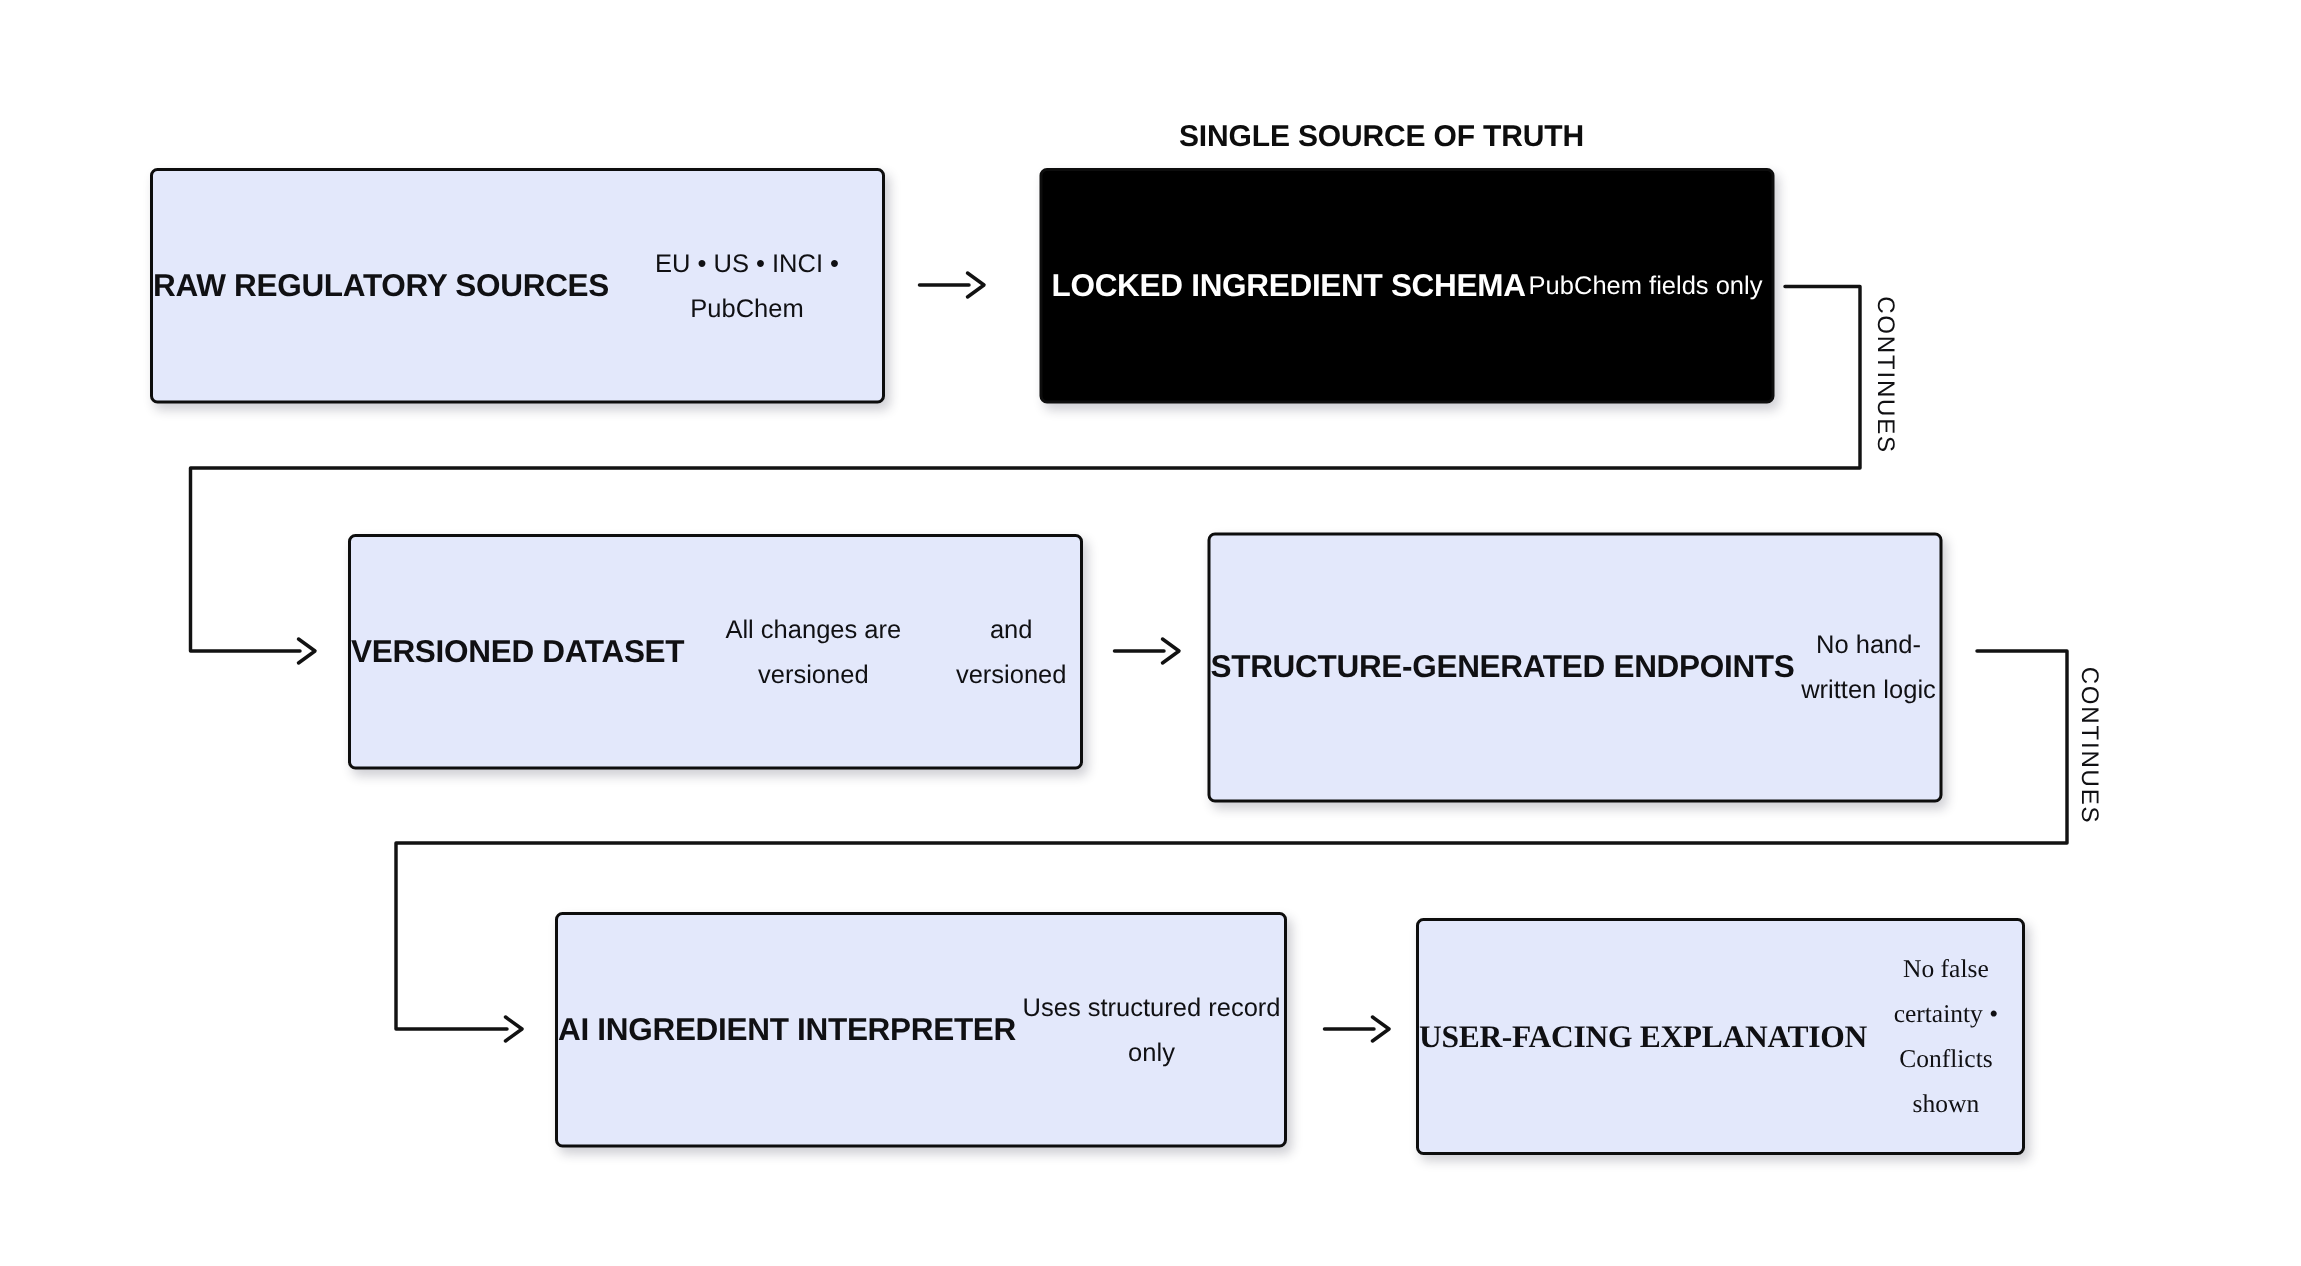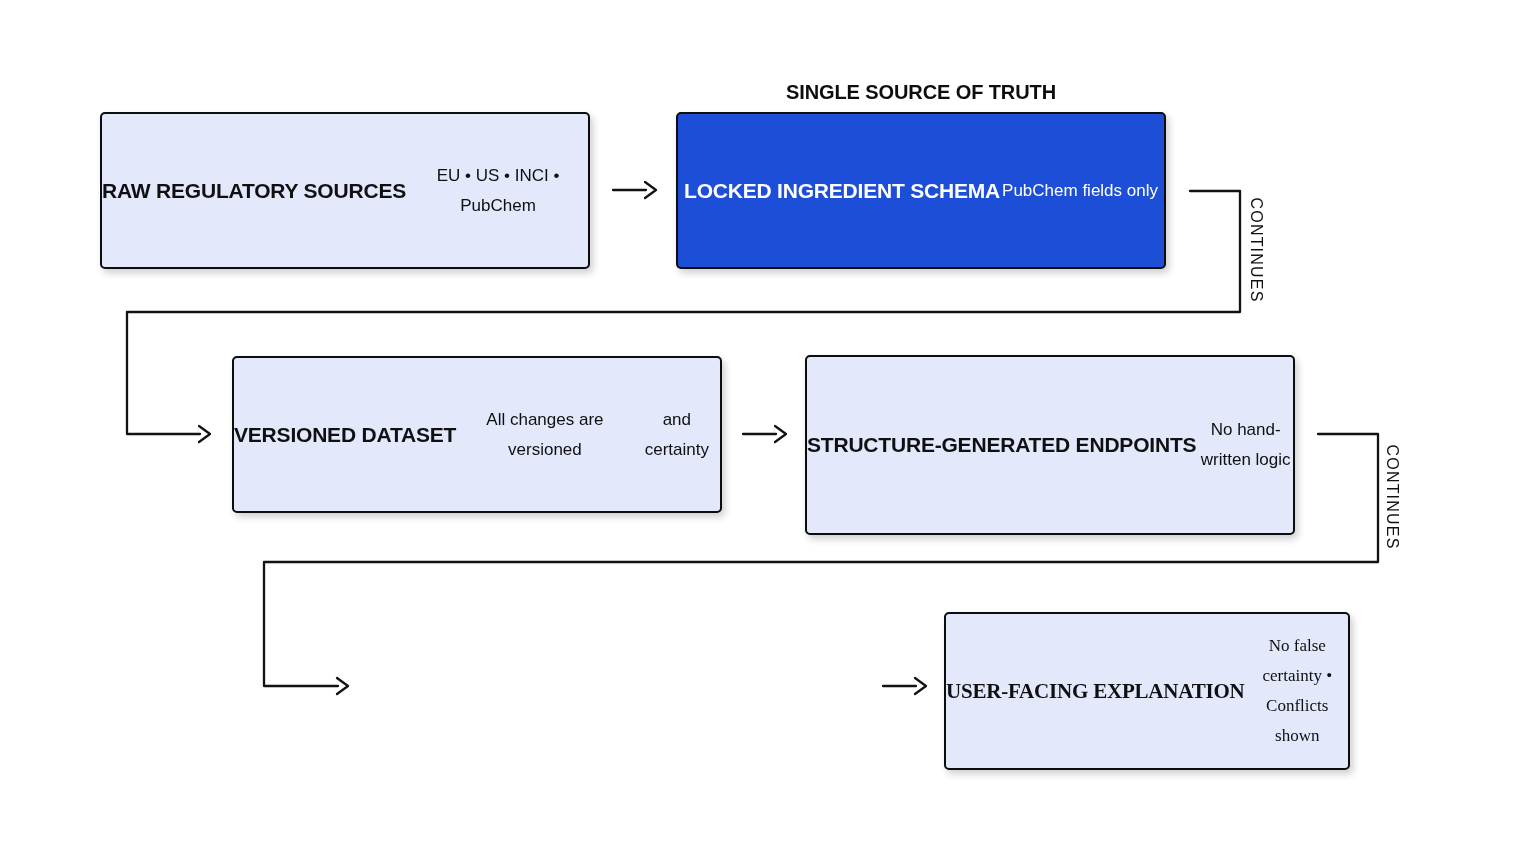--- a/index.html
+++ b/index.html
@@ -31,22 +31,23 @@
     background: #e3e8fb;
     color: #101013;
     display: flex;
     align-items: center;
     justify-content: center;
     text-align: center;
     gap: 2px;
     box-shadow: 3px 4px 7px rgba(35, 35, 60, 0.22);
   }
   .node.primary {
-    background: #1d4ed8;
+    background: #000000;
     color: #ffffff;
+    margin-left: 17px;
   }
   .node .title {
     font-weight: bold;
     font-size: 21px;
     letter-spacing: -0.2px;
     line-height: 30px;
     white-space: nowrap;
   }
   .node .subtitle {
     font-size: 17px;
@@ -113,29 +114,33 @@
   <div class="node primary" style="left:676px; top:112px; width:490px; height:157px;">
     <div class="title">LOCKED INGREDIENT SCHEMA</div>
     <div class="subtitle">PubChem fields only</div>
   </div>
 
   <div class="continues" style="left:1256px; top:250px;">CONTINUES</div>
 
   <div class="node" style="left:232px; top:356px; width:490px; height:157px;">
     <div class="title">VERSIONED DATASET</div>
     <div class="subtitle">All changes are versioned</div>
-    <div class="subtitle">and certainty</div>
+    <div class="subtitle">and versioned</div>
   </div>
 
   <div class="node" style="left:805px; top:355px; width:490px; height:180px;">
     <div class="title">STRUCTURE-GENERATED ENDPOINTS</div>
     <div class="subtitle">No hand-written logic</div>
   </div>
 
   <div class="continues" style="left:1392px; top:497px;">CONTINUES</div>
 
+  <div class="node" style="left:370px; top:608px; width:488px; height:157px;">
+    <div class="title">AI INGREDIENT INTERPRETER</div>
+    <div class="subtitle">Uses structured record only</div>
+  </div>
 
   <div class="node" style="left:944px; top:612px; width:406px; height:158px;font-family:Liberation Serif, serif;">
     <div class="title">USER-FACING EXPLANATION</div>
     <div class="subtitle">No false certainty • Conflicts shown</div>
   </div>
 
 </div>
 
 </body></html>

